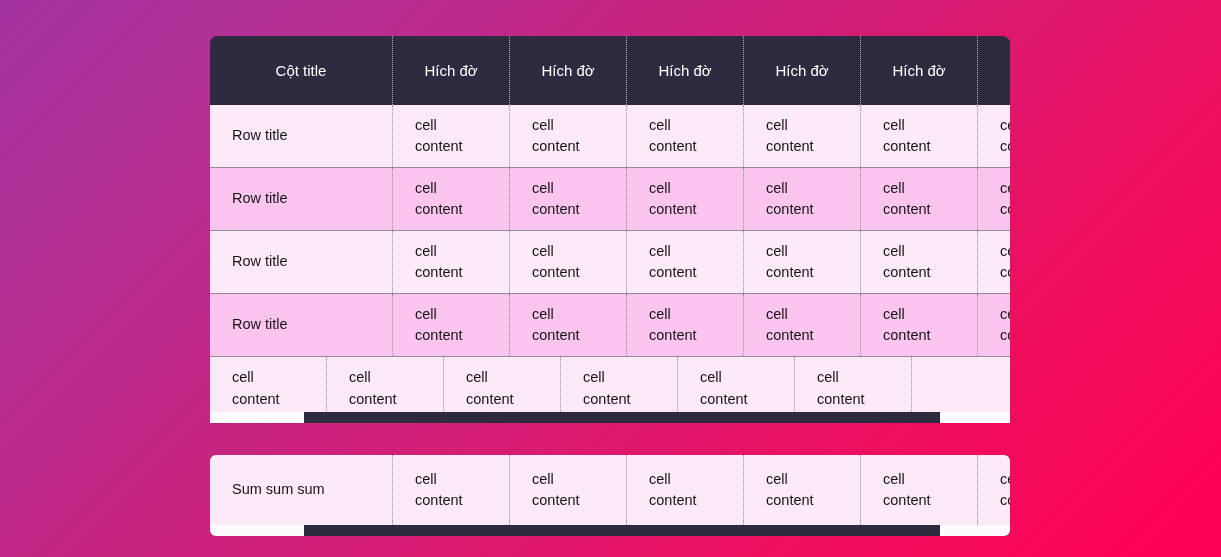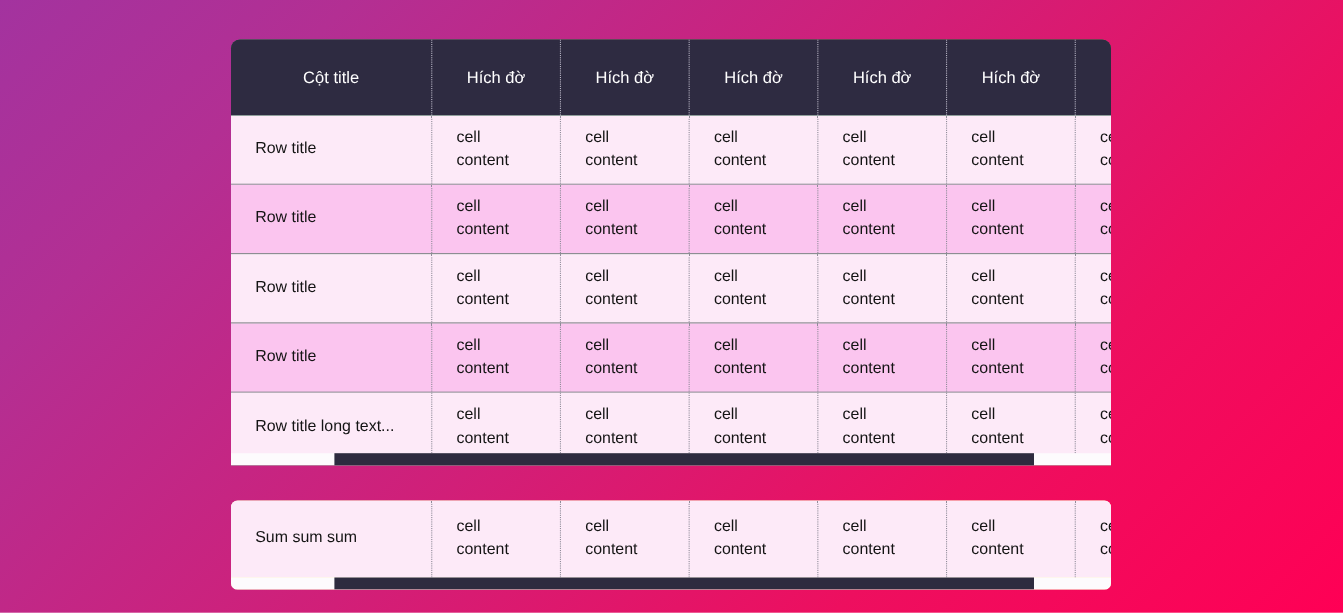--- a/index.html
+++ b/index.html
@@ -32,21 +32,21 @@
 
   
   .table-card {
     position: absolute;
     left: 0;
     top: 0;
     width: 800px;
     height: 387px;
     border-radius: 8px 8px 0 0;
     overflow: hidden;
-    background: #15803d;
+    background: #701a75;
   }
 
   
   .table-canvas {
     width: 1060px;
     position: relative;
   }
 
   .row {
     display: flex;
@@ -127,21 +127,21 @@
 
   
   .sum-card {
     position: absolute;
     left: 0;
     top: 419px;
     width: 800px;
     height: 81px;
     border-radius: 6px;
     overflow: hidden;
-    background: #fef9c3;
+    background: #0f766e;
   }
   .sum-row {
     height: 70px;
     background: #fdeaf8;
   }
   .sum-row .cell { height: 70px; }
   .sb-sum { top: 70px; }
   .sb-sum .thumb { left: 94px; width: 636px; }
 </style>
 </head>
@@ -244,21 +244,20 @@
           </div>
         <div class="cell content cx">
             <span class="wrap">cell content</span>
           </div>
         <div class="cell content cx">
             <span class="wrap">cell content</span>
           </div>
       </div>
 
       <div class="row body-row odd tall">
-        <div class="cell row-title c0">Row title long text...</div>
         <div class="cell content cx">
             <span class="wrap">cell content</span>
           </div>
         <div class="cell content cx">
             <span class="wrap">cell content</span>
           </div>
         <div class="cell content cx">
             <span class="wrap">cell content</span>
           </div>
         <div class="cell content cx">

